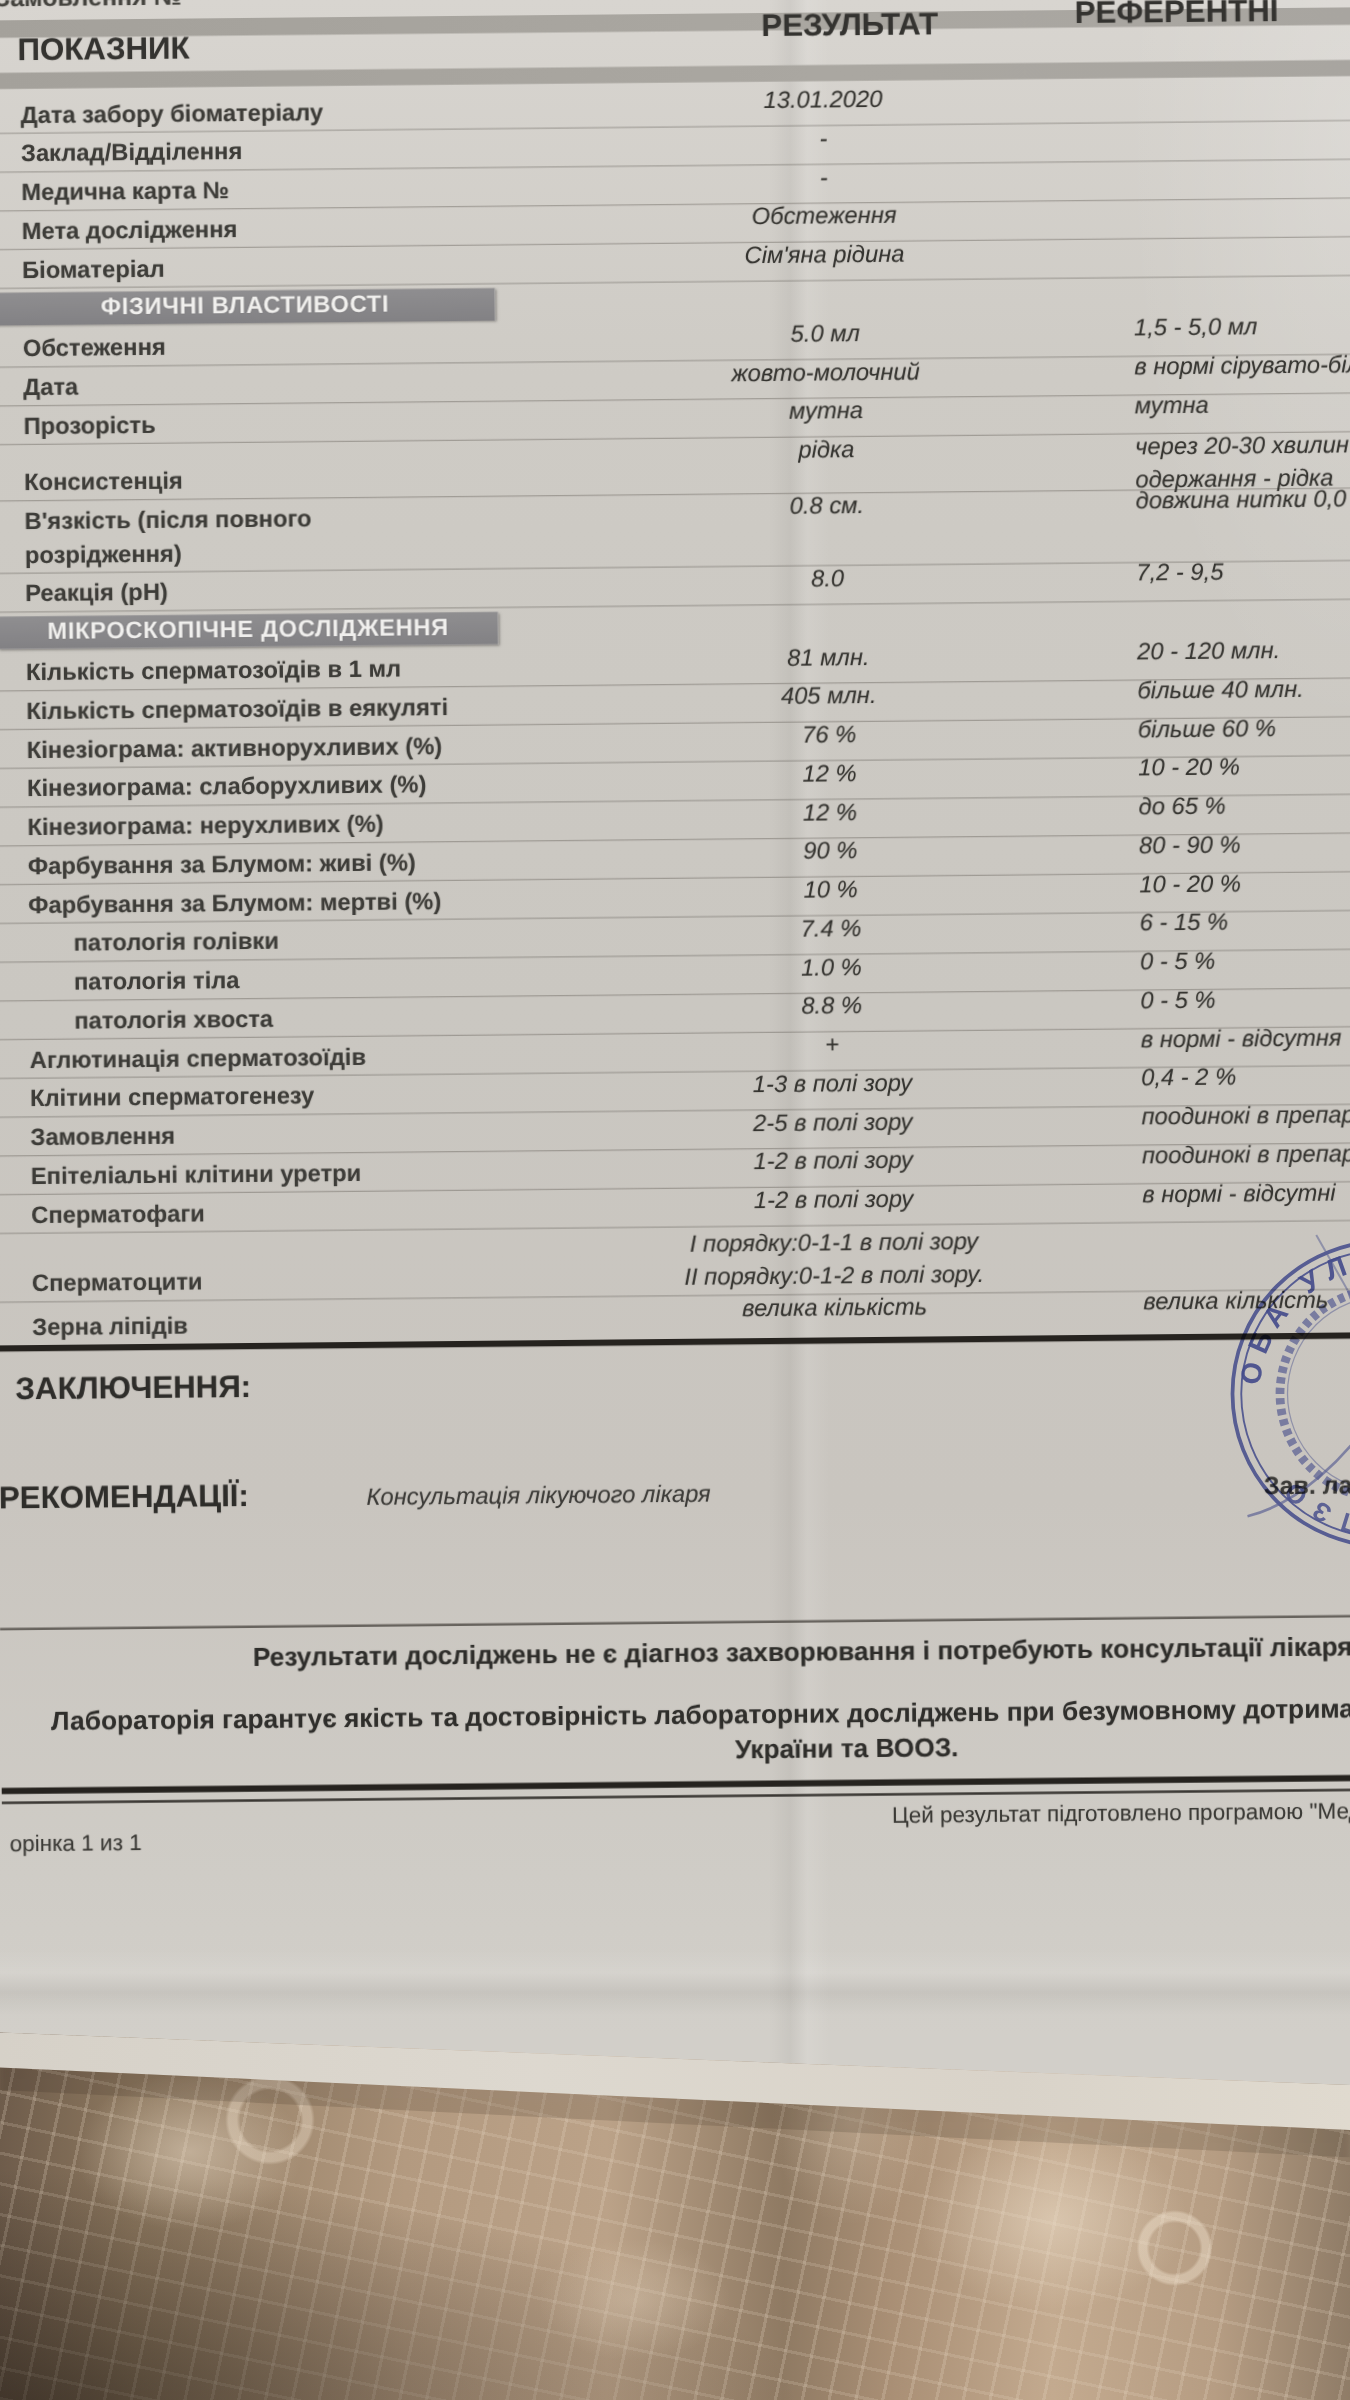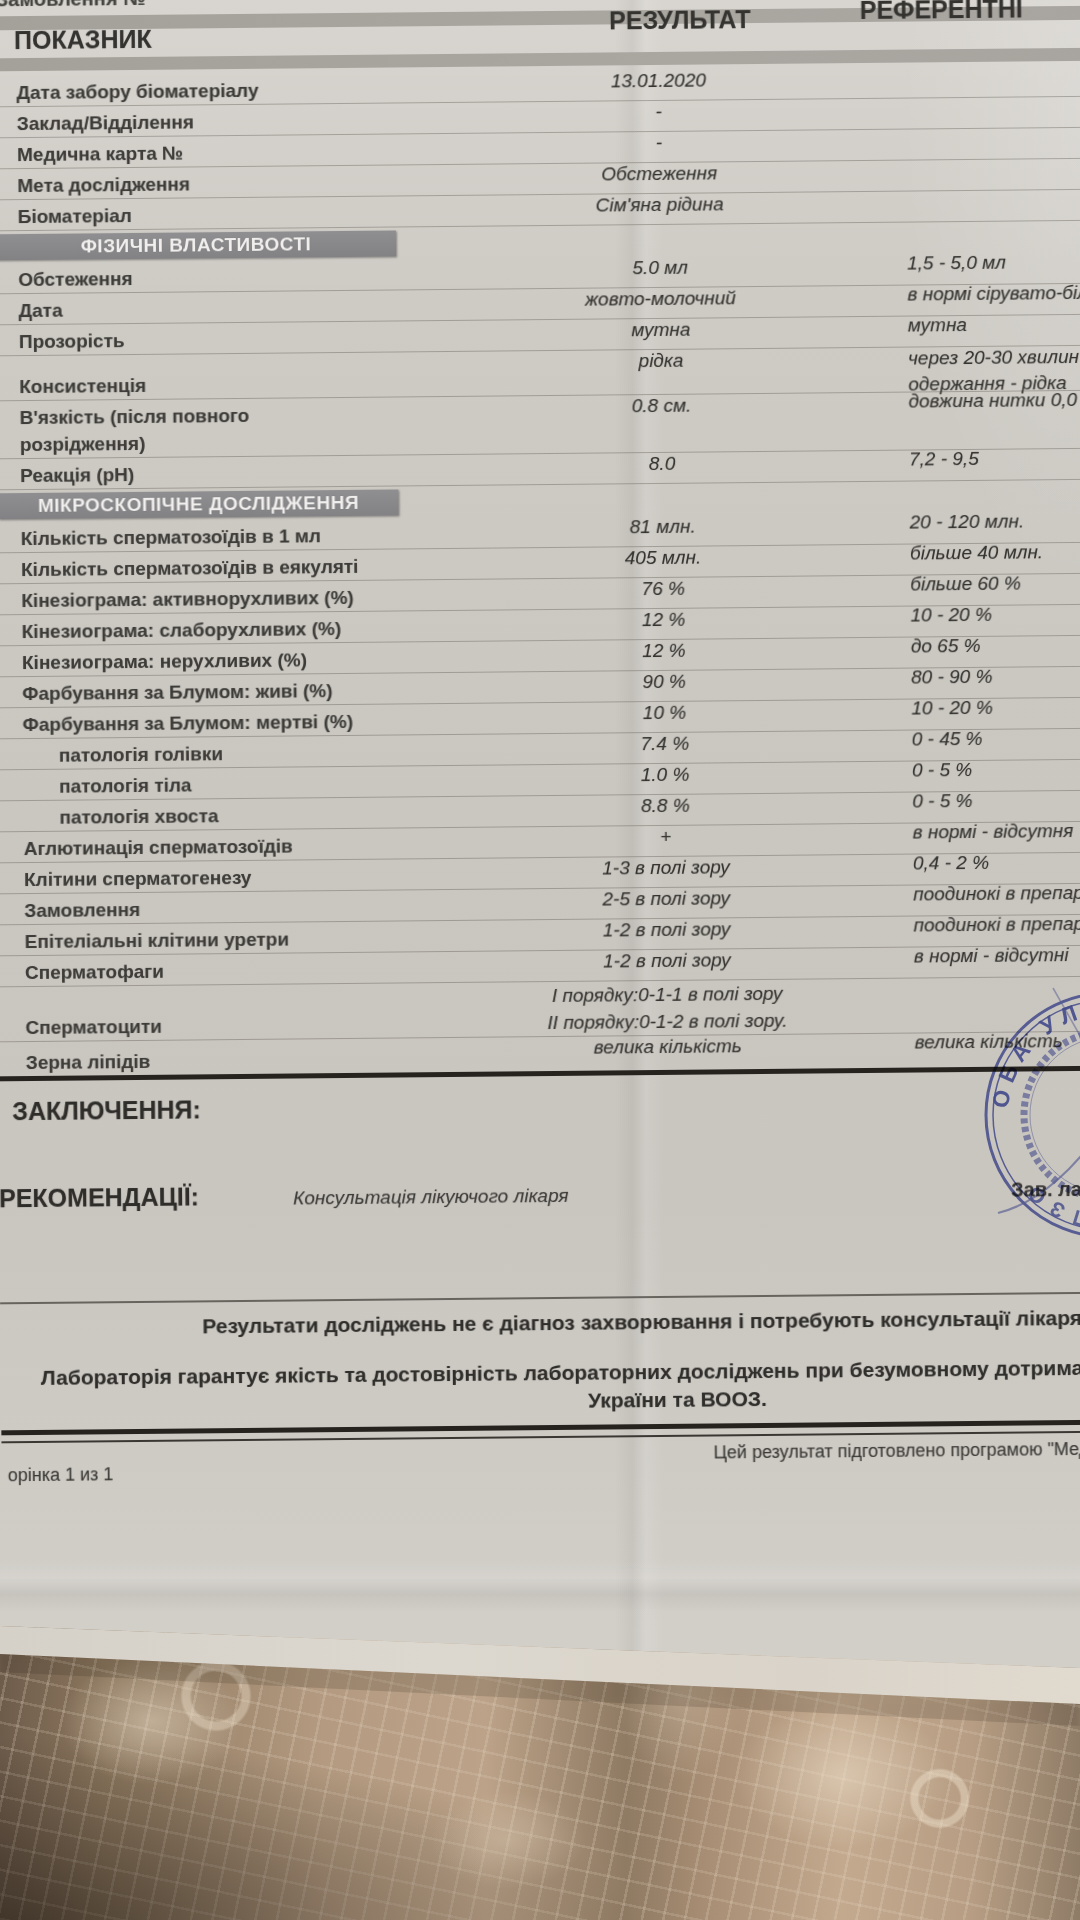--- a/index.html
+++ b/index.html
@@ -213,21 +213,21 @@
       <span class="ref">80 - 90 %</span>
     </div>
     <div class="r">
       <span class="lbl">Фарбування за Блумом: мертві (%)</span>
       <span class="res">10 %</span>
       <span class="ref">10 - 20 %</span>
     </div>
     <div class="r ind">
       <span class="lbl">патологія голівки</span>
       <span class="res">7.4 %</span>
-      <span class="ref">0 - 45 %</span>
+      <span class="ref">6 - 15 %</span>
     </div>
     <div class="r ind">
       <span class="lbl">патологія тіла</span>
       <span class="res">1.0 %</span>
       <span class="ref">0 - 5 %</span>
     </div>
     <div class="r ind">
       <span class="lbl">патологія хвоста</span>
       <span class="res">8.8 %</span>
       <span class="ref">0 - 5 %</span>

